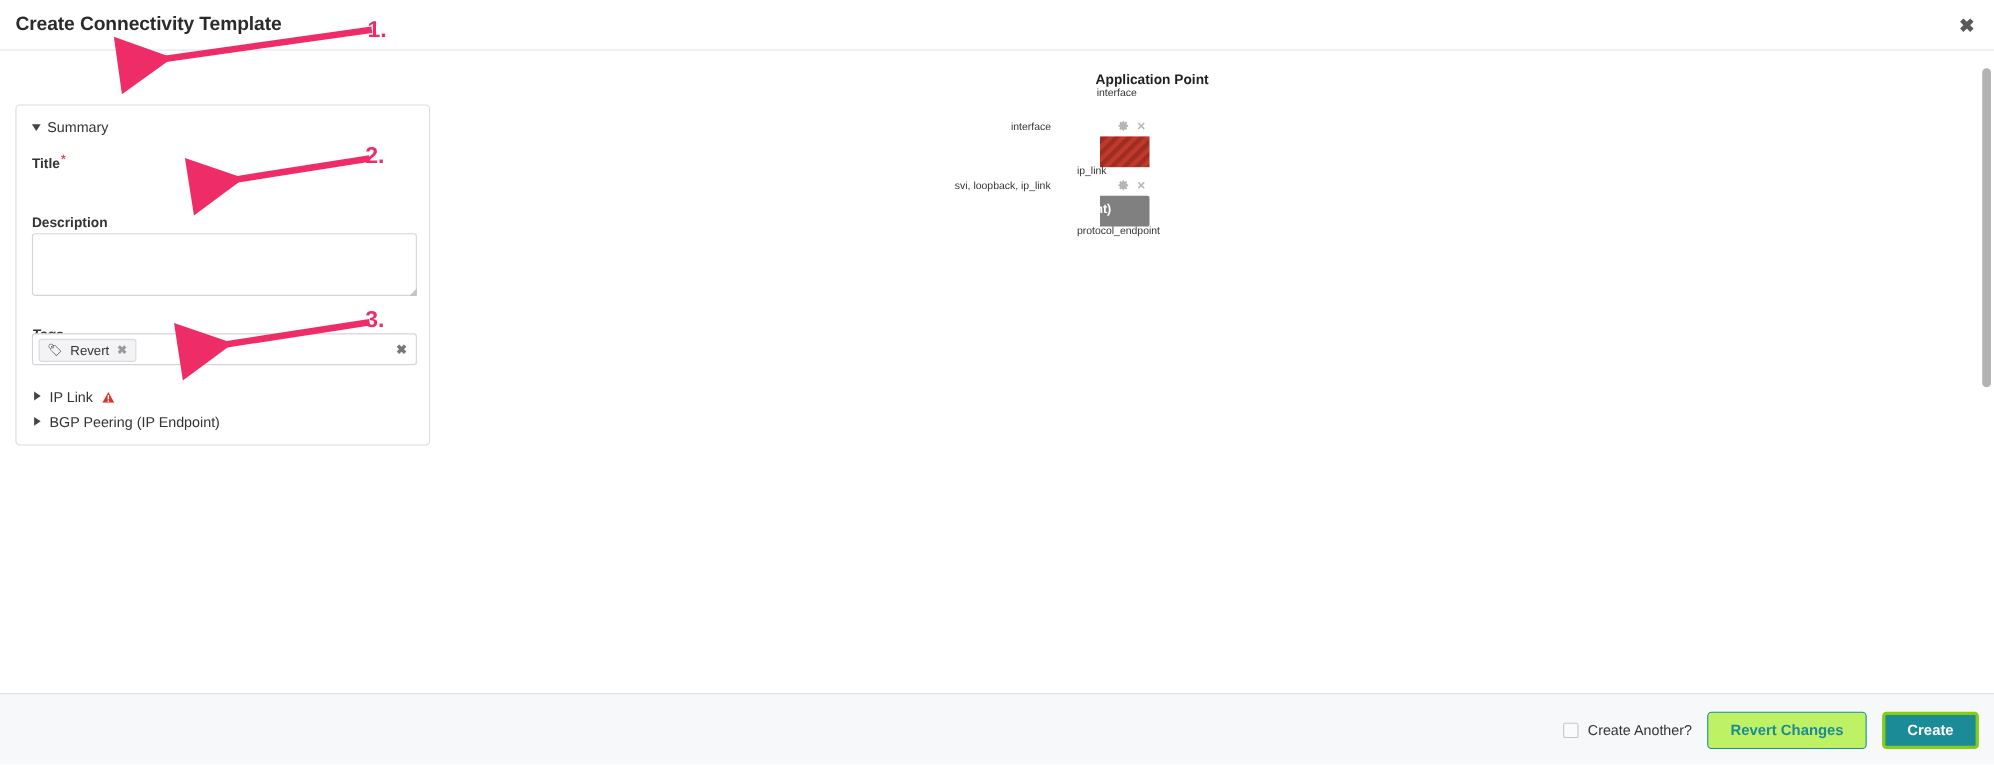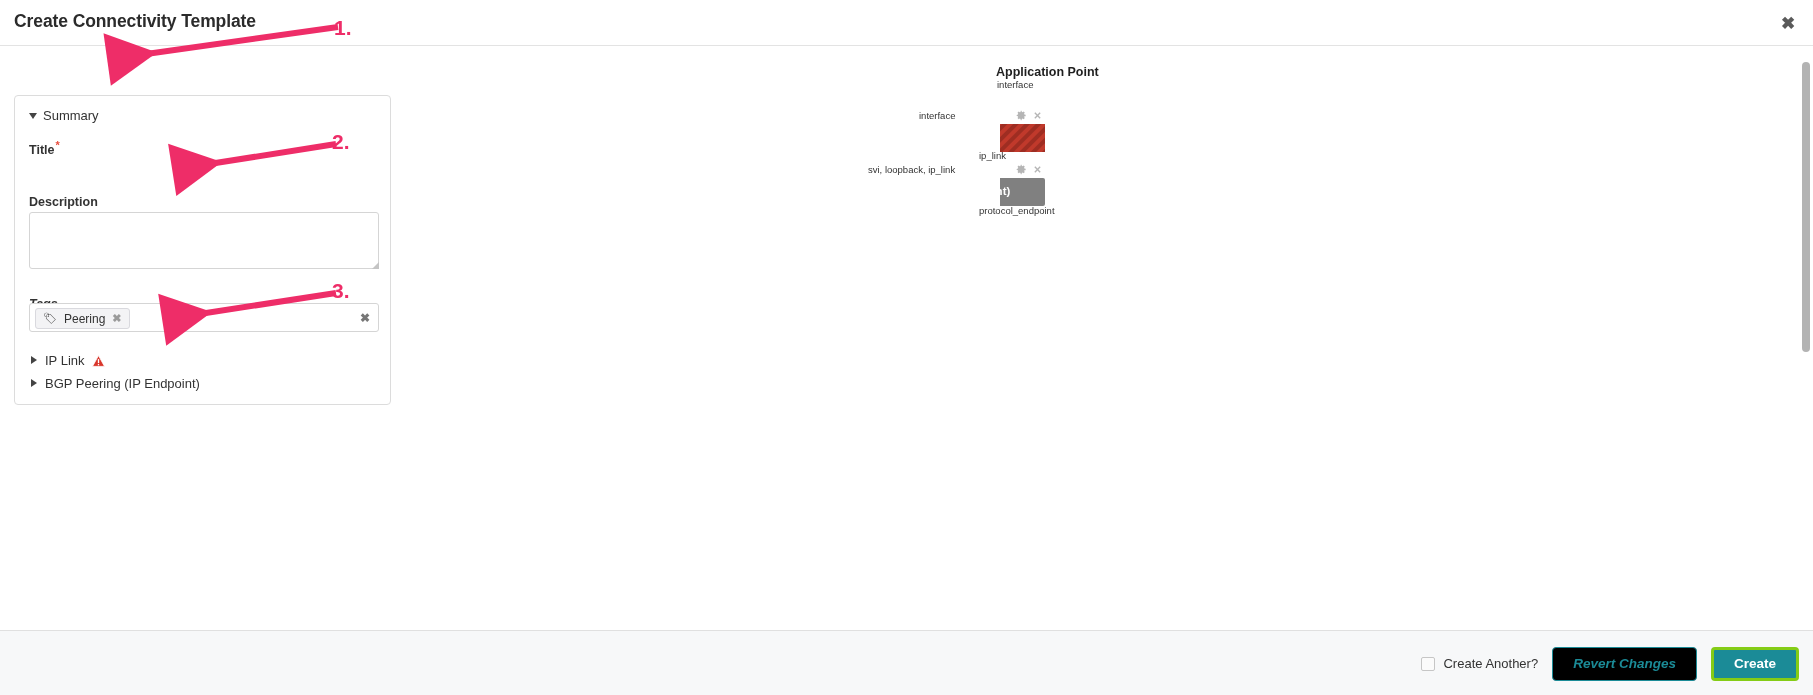--- a/index.html
+++ b/index.html
@@ -244,25 +244,24 @@
     height: 34px;
     border-radius: 4px;
     font-size: 13.5px;
     font-weight: bold;
     font-family: "Liberation Sans", sans-serif;
     cursor: pointer;
     display: flex; align-items: center; justify-content: center;
     padding: 0 20px;
   }
   .btn-outline {
-    background: #000000;
+    background: #bef264;
     border: 1px solid #1b8b97;
     color: #1b8b97;
     min-width: 124px;
-    font-style: italic;
   }
   .btn-primary {
     background: #1b8b97;
     border: 3px solid #84cc16;
     color: #ffffff;
     min-width: 84px;
   }
 
   
   .scrollbar-track {
@@ -320,21 +319,21 @@
     </div>
 
     <div class="field-label" style="left:14px; top:99px;text-align:right;">Description</div>
     <textarea class="textarea-input" style="left: 14px; top: 116px; width: 350px; height: 57px;" placeholder=""></textarea>
     <div class="textarea-grip" style="left:357px; top:166px;"></div>
 
     <div class="field-label" style="left:14px; top:201px;font-style:italic;">Tags</div>
     <div class="tags-box" style="left:14px; top:207px; width:350px; height:29px;">
       <div class="tag-chip">
         <span class="tag-glyph">🏷</span>
-        <span>Peering</span>
+        <span>Revert</span>
         <span class="tag-remove">✖</span>
       </div>
       <span class="tags-clear">✖</span>
     </div>
 
     <div class="accordion-row" style="top:257px;">
       <span class="caret-right"></span>
       <span>IP Link</span>
       <span class="warn-tri">
         <svg width="13" height="12" viewBox="0 0 13 12">

